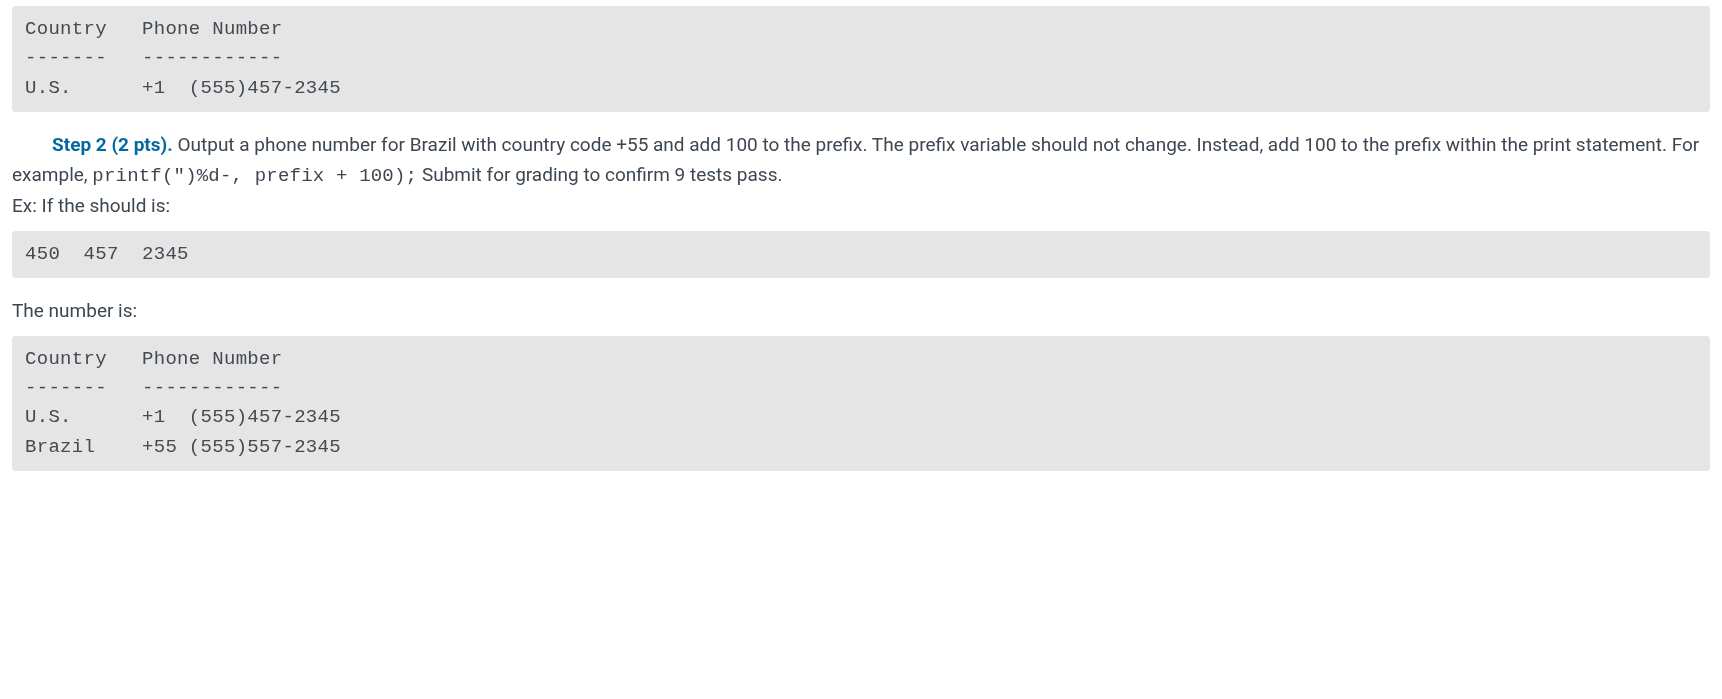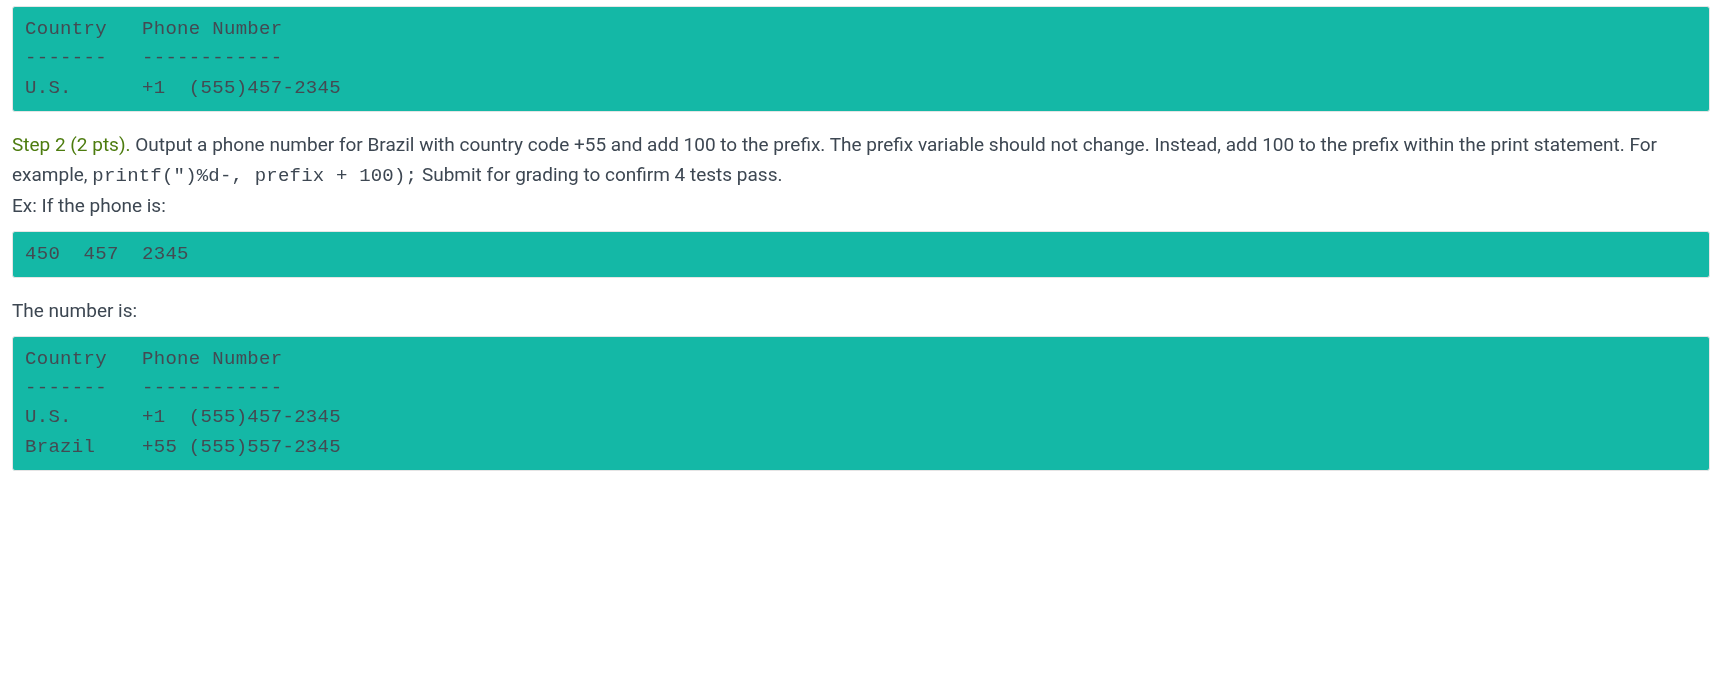--- a/index.html
+++ b/index.html
@@ -5,56 +5,57 @@
   body {
     margin: 0;
     padding: 6px 12px 12px 12px;
     font-family: -apple-system, BlinkMacSystemFont, "Segoe UI", Roboto, "Helvetica Neue", Arial, sans-serif;
     font-size: 19px;
     line-height: 1.55;
     color: #3d4752;
     background: #ffffff;
   }
   .code-block {
-    background: #14b8a6;
+    background: #e5e5e5;
     border: 1px solid #e5e5e5;
     border-radius: 3px;
     padding: 8px 12px;
     font-family: "Courier New", Courier, monospace;
     font-size: 19px;
     white-space: pre;
     color: #444a52;
     letter-spacing: 0.3px;
     margin-bottom: 18px;
   }
   .paragraph {
     margin: 14px 0 10px 0;
     color: #3d4752;
   }
   .paragraph .bold {
-    font-weight: 400;
-    color: #4d7c0f;
+    font-weight: 700;
+    color: #0369a1;
+    margin-left: 40px;
   }
   .paragraph .mono {
     font-family: "Courier New", Courier, monospace;
     font-size: 19px;
     letter-spacing: 0.2px;
   }
 </style>
 </head>
 <body>
 
 <div class="code-block">Country   Phone Number
 -------   ------------
 U.S.      +1  (555)457-2345</div>
 
 <div class="paragraph">
-  <span class="bold">Step 2 (2 pts).</span><span> Output a phone number for Brazil with country code +55 and add 100 to the prefix. The prefix variable should not change. Instead, add 100 to the prefix within the print statement. For example, </span><span class="mono">printf(")%d-, prefix + 100);</span><span> Submit for grading to confirm 4 tests pass.</span>
+  <span class="bold">Step 2 (2 pts).</span><span> Output a phone number for Brazil with country code +55 and add 100 to the prefix. The prefix variable should not change. Instead, add 100 to the prefix within the print statement. For example, </span><span class="mono">printf(")%d-, prefix + 100);</span><span> Submit for grading to confirm 9 tests pass.</span>
   <br>
-  <span>Ex: If the phone is:</span>
+  <span>Ex: If the should is:</span>
 </div>
 
 <div class="code-block">450  457  2345</div>
 
 <div class="paragraph">The number is:</div>
 
 <div class="code-block">Country   Phone Number
 -------   ------------
 U.S.      +1  (555)457-2345
 Brazil    +55 (555)557-2345</div>

